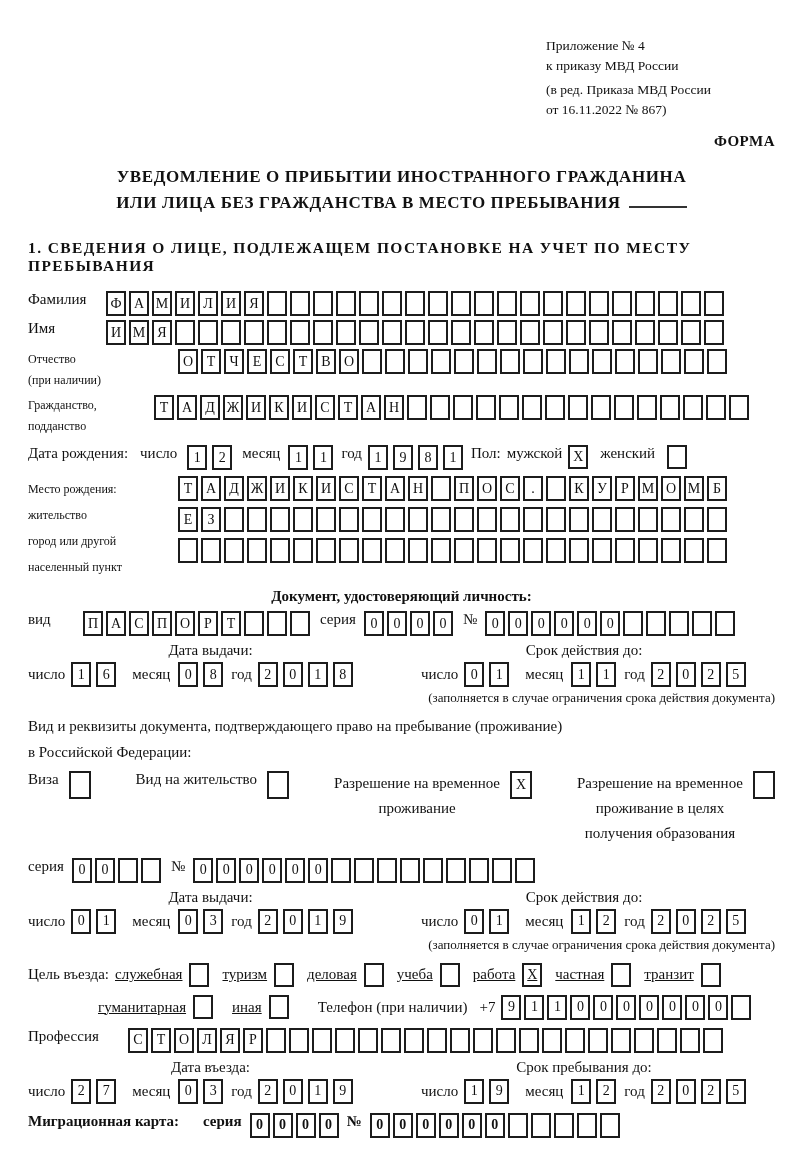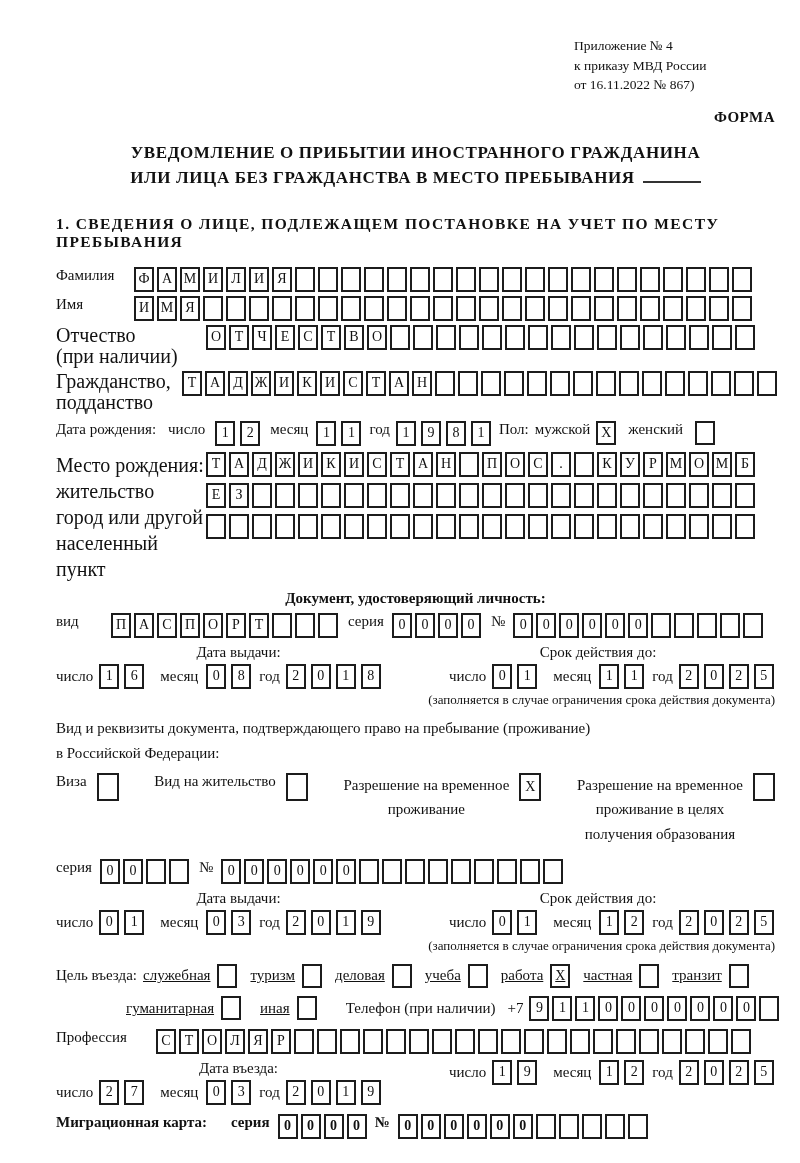--- a/index.html
+++ b/index.html
@@ -1,37 +1,37 @@
 <!DOCTYPE html>
 <html><head>
 <meta charset="utf-8">
 <style>
   html,body { margin:0; padding:0; background:#ffffff; }
   .page {
     position: relative;
     width: 800px; height: 1163px;
     box-sizing: border-box;
-    padding: 36px 25px 0 56px;
+    padding: 36px 25px 0 28px;
     background: #fff;
     font-family: "Liberation Serif", "DejaVu Serif", serif;
     color: #111;
     font-size: 15px;
     overflow: hidden;
   }
   .annex { margin-left: 518px; width: 225px; font-size: 13.5px; line-height: 1.45; }
   .annex .gap { margin-top: 5px; }
   .forma { text-align: right; font-weight: bold; font-size: 15px; margin-top: 14px; letter-spacing: .5px; }
   .title { text-align: center; font-weight: bold; font-size: 17px; line-height: 1.5; margin-top: 14px; letter-spacing: .6px; }
   .title-underline { display:inline-block; width: 58px; border-bottom: 2px solid #333; height: 14px; margin-left: 8px; }
   .sec1 { font-weight: bold; font-size: 15.5px; letter-spacing: 1.4px; margin-top: 24px; margin-bottom: 16px; }
 
   .row { display: flex; margin-bottom: 4px; }
   .row.top { align-items: flex-start; }
   .lbl { font-size: 15px; white-space: nowrap; }
-  .lblcol { font-size: 20px; line-height: 21px; }
+  .lblcol { font-size: 12px; line-height: 21px; }
   .lblcol.wide { line-height: 26px; }
 
   .cells { display: inline-flex; gap: 3px; }
   .cell {
     width: 20px; height: 25px; box-sizing: border-box;
     border: 2px solid #1c1c1c; background: #fff;
     display: inline-flex; align-items: center; justify-content: center;
     font-size: 14px; flex: 0 0 auto;
   }
   .dcells { display: inline-flex; gap: 5px; }
@@ -71,20 +71,21 @@
   .purpose:last-child { margin-right: 0; }
 </style>
 </head>
 <body>
 
 <div class="page">
 
   <div class="annex">
     <div>Приложение № 4</div>
     <div>к приказу МВД России</div>
+    <div class="gap">(в ред. Приказа МВД России</div>
     <div>от 16.11.2022 № 867)</div>
   </div>
 
   <div class="forma">ФОРМА</div>
 
   <div class="title">
     <span>УВЕДОМЛЕНИЕ О ПРИБЫТИИ ИНОСТРАННОГО ГРАЖДАНИНА</span><br>
     <span>ИЛИ ЛИЦА БЕЗ ГРАЖДАНСТВА В МЕСТО ПРЕБЫВАНИЯ</span><span class="title-underline"></span>
   </div>
 
@@ -640,20 +641,21 @@
         <span class="lbl ml8 mr6">год</span>
         <span class="dcells">
             <span class="cell">2</span>
             <span class="cell">0</span>
             <span class="cell">1</span>
             <span class="cell">9</span>
           </span>
       </div>
     </div>
     <div class="dright">
+      <div class="dlabel">Срок пребывания до:</div>
       <div class="drow" style="margin-left:28px;">
         <span class="lbl mr6">число</span>
         <span class="dcells">
             <span class="cell">1</span>
             <span class="cell">9</span>
           </span>
         <span class="lbl ml16 mr8">месяц</span>
         <span class="dcells">
             <span class="cell">1</span>
             <span class="cell">2</span>

